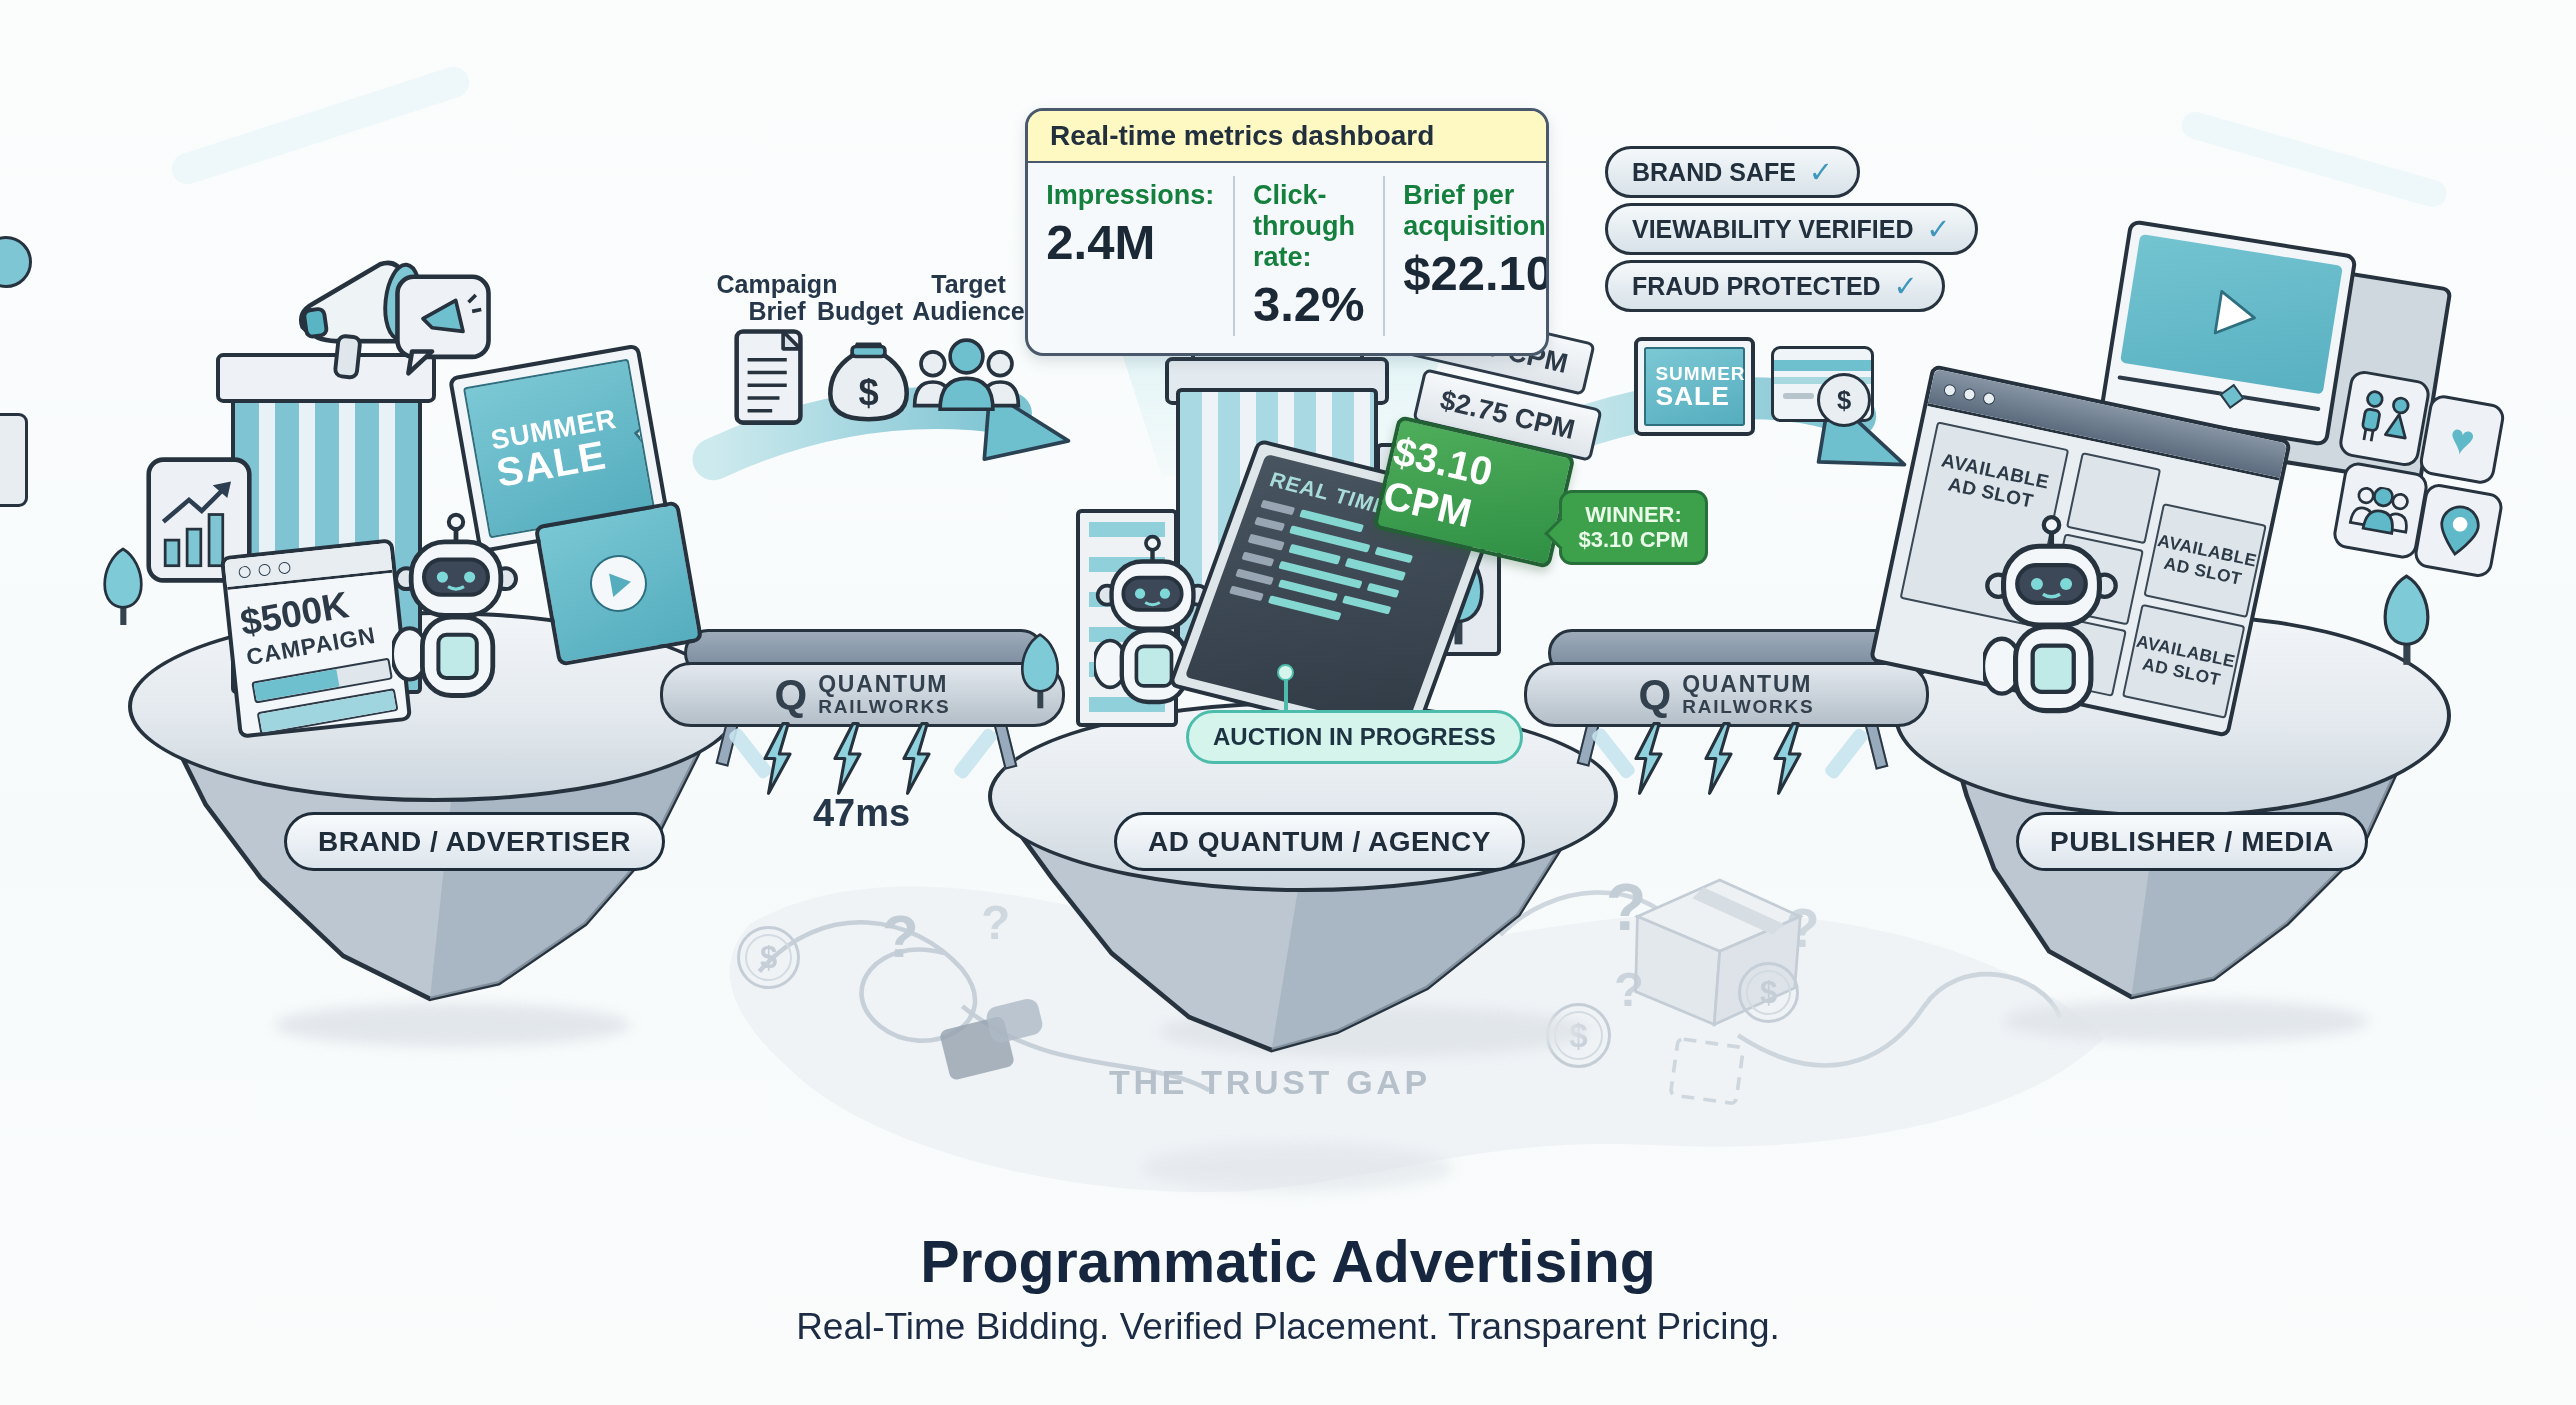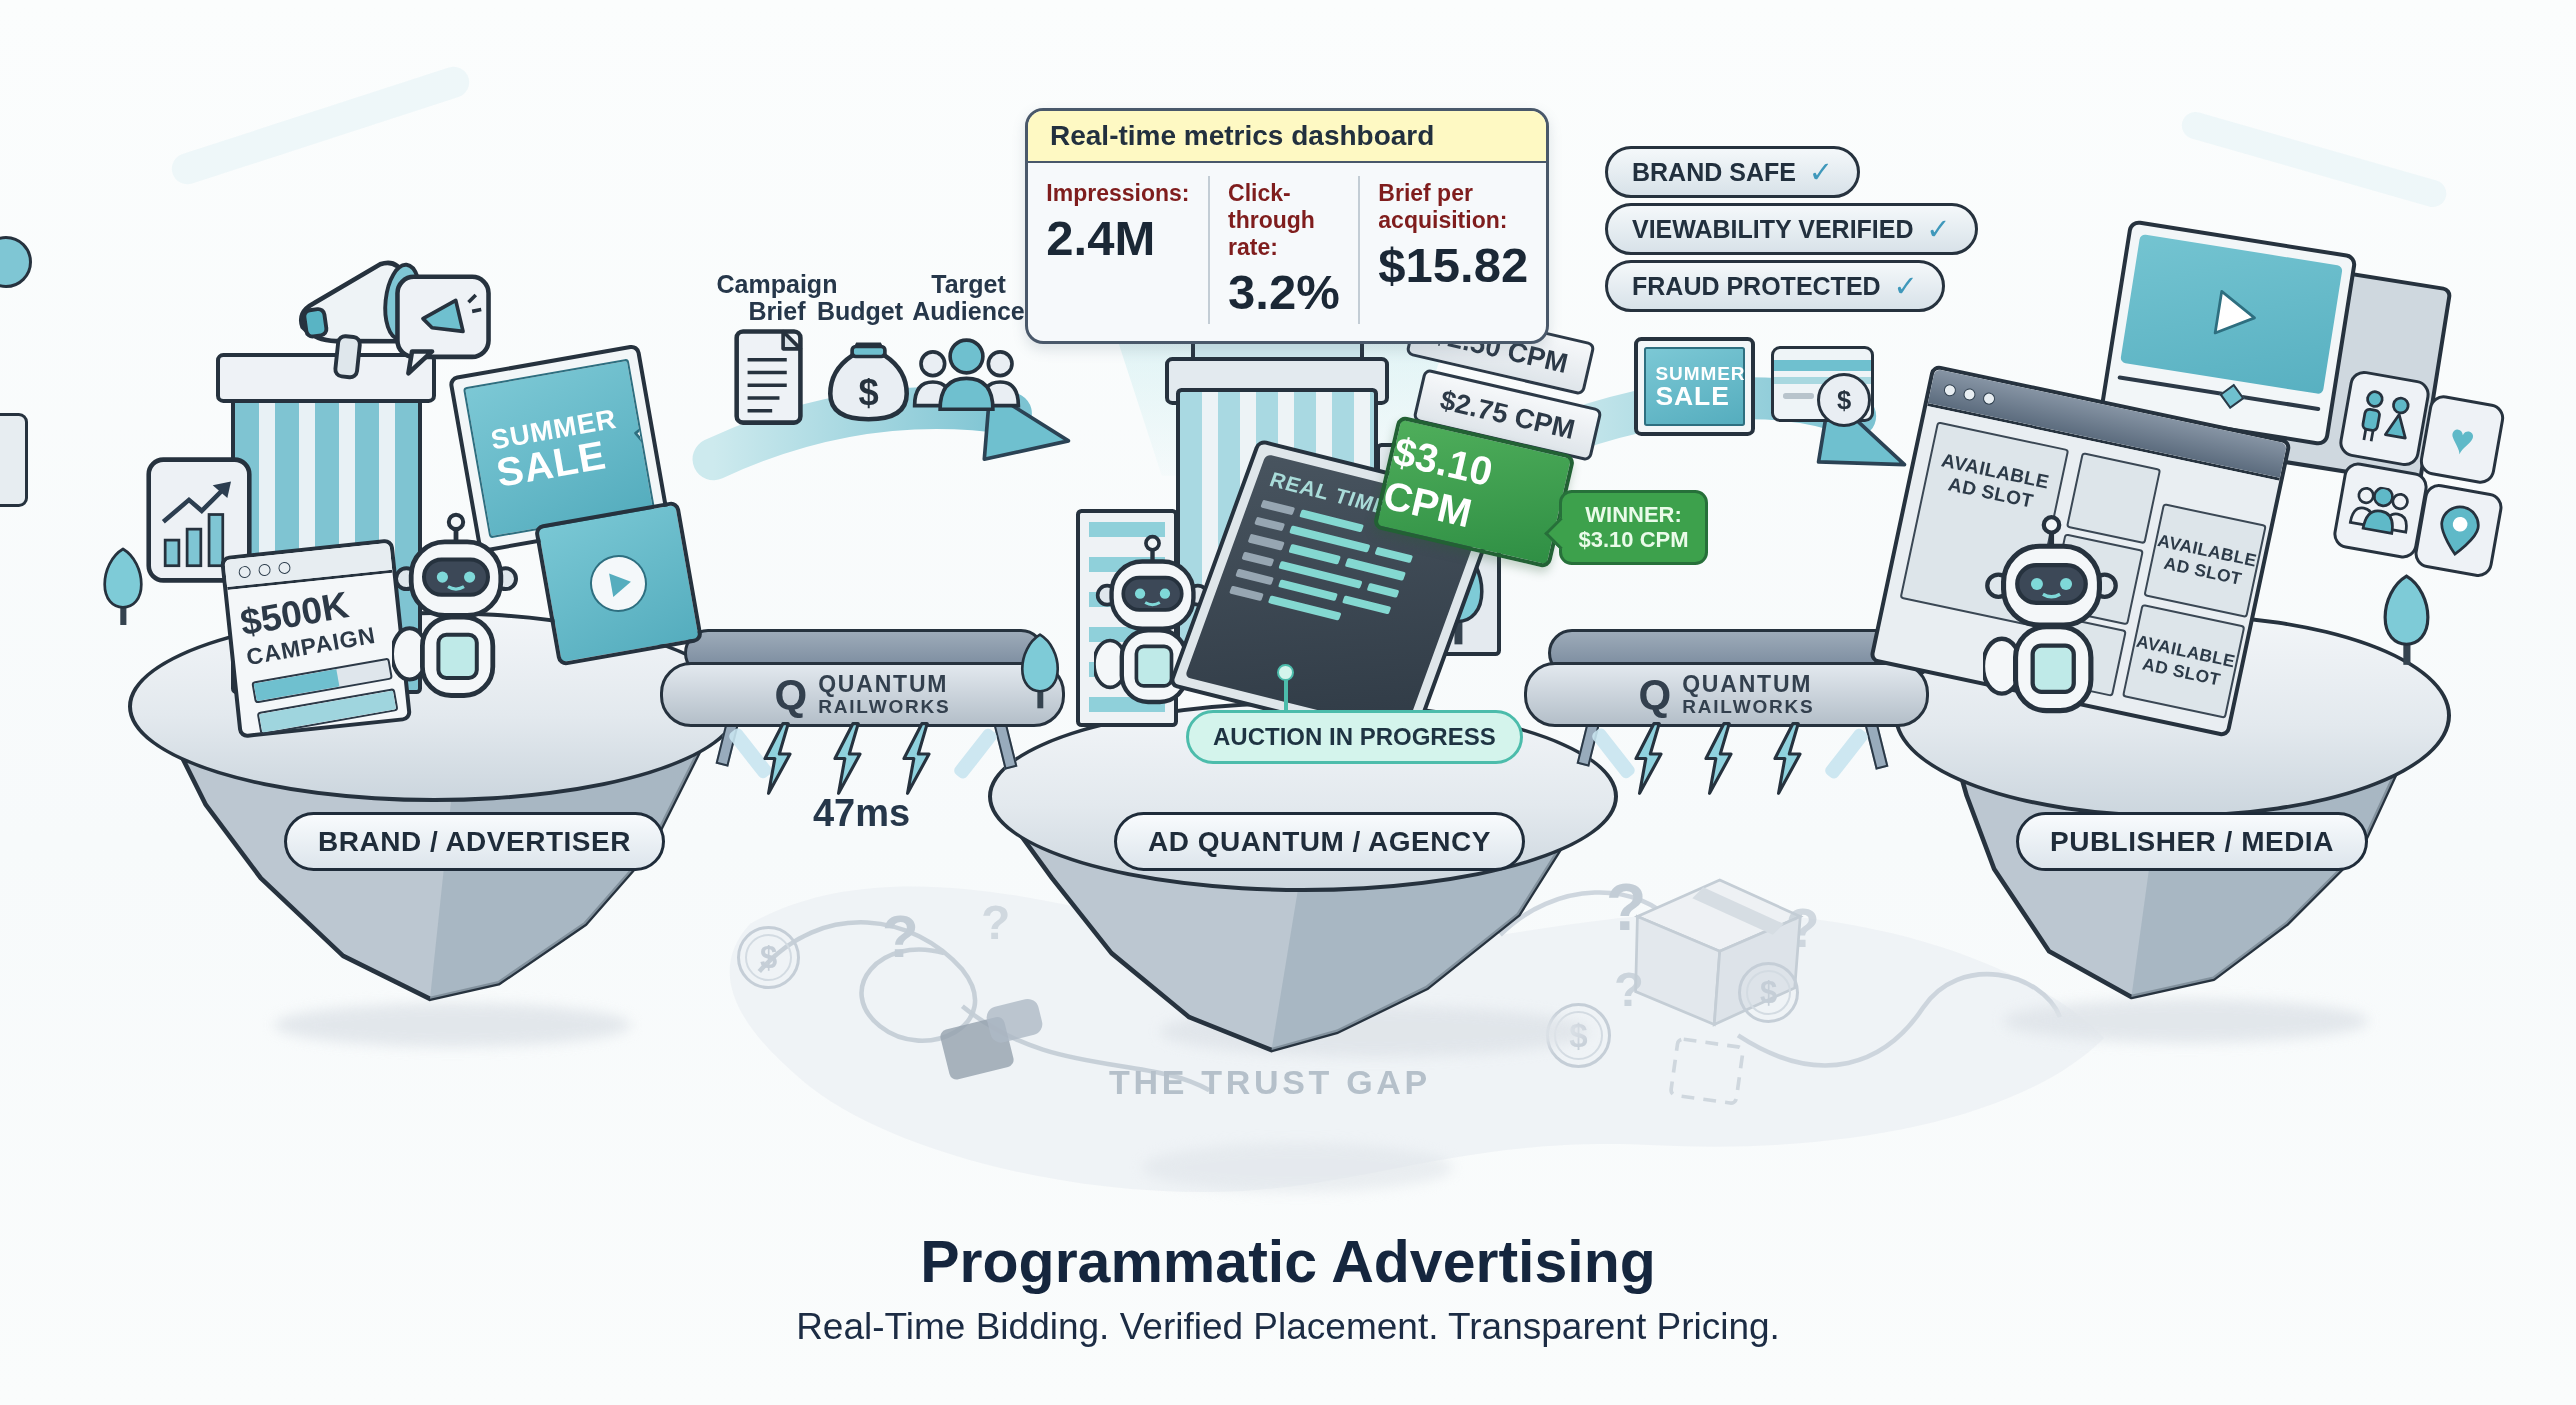--- a/index.html
+++ b/index.html
@@ -21,21 +21,21 @@
     padding:0 24px;height:46px;font-weight:bold;font-size:25px;color:#22303e;}
   .badge .chk{color:#3f98bb;font-size:29px;font-weight:bold;}
   
   #dashboard{position:absolute;left:1025px;top:108px;width:518px;background:#f6f9fb;
     border:3.7px solid #49586a;border-radius:18.3px;overflow:hidden;box-shadow:0 5.5px 12.8px rgba(90,110,130,.18);}
   #dash-head{background:#fef9c3;border-bottom:2.7px solid #49586a;padding:9.1px 22px;
     font-weight:bold;font-size:28px;color:#22303e;}
   #dash-body{display:grid;grid-template-columns:1fr 1.12fr 1.25fr;padding:12.8px 0 16.5px;}
   .dash-col{padding:3.7px 18.3px;}
   .dash-col+.dash-col{border-left:2.7px solid #c3cdd5;}
-  .dash-label{font-weight:bold;font-size:23px;color:#7f1d1d;}
+  .dash-label{font-weight:bold;font-size:27px;color:#15803d;}
   .dash-value{font-weight:bold;font-size:49px;color:#1b2836;margin-top:3.7px;}
   
   .bridge-top{position:absolute;height:42px;border:3.7px solid #26323e;border-radius:24px;
     background:linear-gradient(180deg,#9dabb9,#75869a);}
   .bridge-low{position:absolute;height:59px;border:3.7px solid #26323e;border-radius:31px;
     background:linear-gradient(180deg,#e2e8ee,#b4bfc9);display:flex;align-items:center;justify-content:center;gap:11px;}
   .qlogo{font-size:42px;font-weight:bold;color:#33404e;line-height:1;}
   .qname{display:flex;flex-direction:column;line-height:1.02;color:#33404e;font-weight:bold;}
   .qname .l1{font-size:23px;letter-spacing:1.8px;}
   .qname .l2{font-size:19px;letter-spacing:1.8px;}
@@ -437,21 +437,21 @@
       <div class="dash-col">
         <div class="dash-label">Impressions:</div>
         <div class="dash-value">2.4M</div>
       </div>
       <div class="dash-col">
         <div class="dash-label">Click-through rate:</div>
         <div class="dash-value">3.2%</div>
       </div>
       <div class="dash-col">
         <div class="dash-label">Brief per acquisition:</div>
-        <div class="dash-value">$15.82</div>
+        <div class="dash-value">$22.10</div>
       </div>
     </div>
   </div>
   <div class="badge" style="left:1605px;top:146px">
     <span>BRAND SAFE</span>
     <span class="chk">✓</span>
   </div>
   <div class="badge" style="left:1605px;top:203px">
     <span>VIEWABILITY VERIFIED</span>
     <span class="chk">✓</span>

